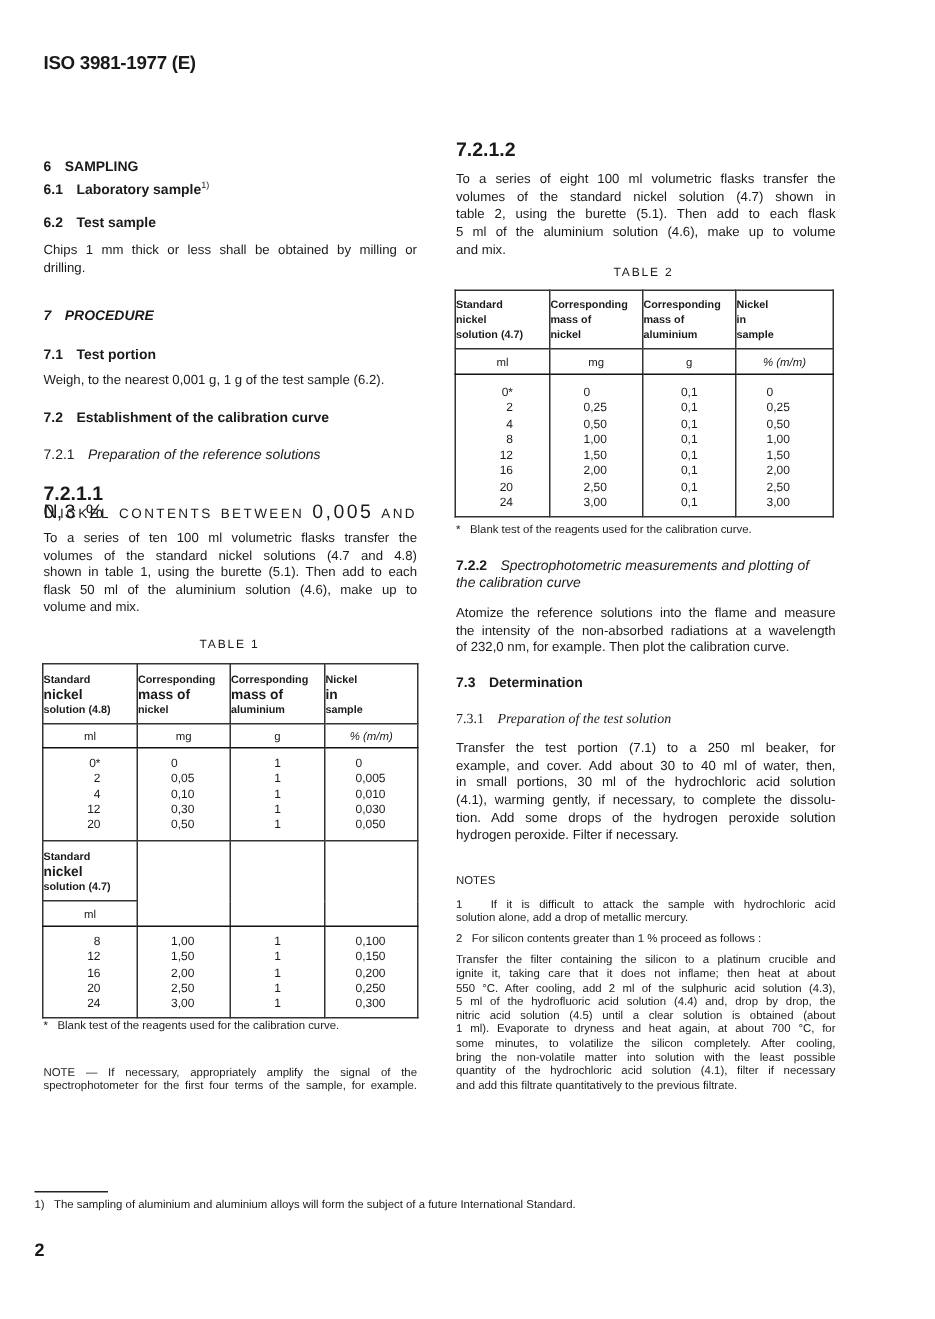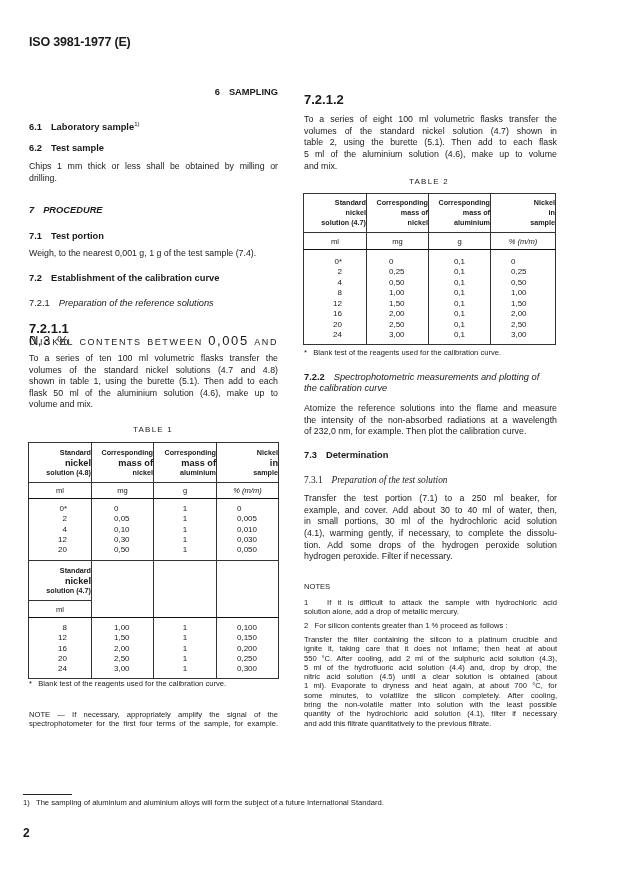--- a/index.html
+++ b/index.html
@@ -18,21 +18,21 @@
         text-align:justify; text-align-last:justify; }
   .ln.last { text-align-last:left; }
   .pr .ln { line-height:11.7px; height:11.7px; }
   .sc { font-variant:small-caps; letter-spacing:1.6px; font-size:13px;flex-direction:column; }
   .note .ln { font-size:7.6px; line-height:9.3px; height:9.3px; }
   .caption { font-size:8px; letter-spacing:1.2px; text-align:center; line-height:10px; }
   .fn { font-size:7.6px; line-height:10px; white-space:nowrap; }
   table.tbl { position:absolute; border-collapse:collapse; table-layout:fixed;
               border:1.6px solid #111; font-size:8px; }
   table.tbl th, table.tbl td { border:1px solid #333; padding:0; }
-  table.tbl th { font-weight:bold; text-align:right; vertical-align:middle; line-height:10px; }
+  table.tbl th { font-weight:bold; text-align:left; vertical-align:middle; line-height:10px; }
   table.tbl th .mid { font-size:9.2px; }
   table.tbl th .sm { font-size:7.2px; }
   table.tbl tr.unit td { text-align:center; vertical-align:middle; font-size:7.6px;
                          border-bottom:1.6px solid #111; }
   table.tbl tr.unit td.pct { font-style:italic; }
   table.tbl td.dc { vertical-align:top; }
   table.tbl td.dc div { line-height:10.3px; height:10.3px; font-size:8px; white-space:nowrap; }
   table.t2 td.dc div { line-height:10.5px; height:10.5px; }
   .c1 { text-align:right; padding-right:24px !important; }
   .c2 { text-align:left; padding-left:22px !important; }
@@ -41,21 +41,21 @@
   .t1 td.dc { padding-top:5px !important; }
   .t2 td.dc { padding-top:6.5px !important; }
   .rule { position:absolute; left:23px; top:794px; width:49px; height:0; border-top:1px solid #222; }
   .pageno { font-size:12px; font-weight:bold; line-height:14px; }
 </style>
 </head>
 <body>
 
 <div class="abs title" style="left:29px; top:35px;text-align:right;">ISO 3981-1977 (E)</div>
 
-<div class="abs colL h" style="top:86px;text-align:right;">
+<div class="abs colL h" style="top:105px;">
   <span class="num">6</span><span class="gap"></span><b>SAMPLING</b>
 </div>
 
 <div class="abs colL h" style="top:118px;">
   <span class="num">6.1</span><span class="gap"></span><b>Laboratory sample</b><sup>1)</sup>
 </div>
 
 <div class="abs colL h" style="top:142px;">
   <span class="num">6.2</span><span class="gap"></span><b>Test sample</b>
 </div>
@@ -67,21 +67,21 @@
 
 <div class="abs colL h" style="top:204px;font-style:italic;">
   <span class="num">7</span><span class="gap"></span><b>PROCEDURE</b>
 </div>
 
 <div class="abs colL h" style="top:230px;">
   <span class="num">7.1</span><span class="gap"></span><b>Test portion</b>
 </div>
 
 <div class="abs colL" style="top:248px;">
-  <div class="ln last">Weigh, to the nearest 0,001 g, 1 g of the test sample (7.4).</div>
+  <div class="ln last">Weigh, to the nearest 0,001 g, 1 g of the test sample (6.2).</div>
 </div>
 
 <div class="abs colL h" style="top:272px;">
   <span class="num">7.2</span><span class="gap"></span><b>Establishment of the calibration curve</b>
 </div>
 
 <div class="abs colL h" style="top:297px;">
   <span>7.2.1</span><span class="gap"></span><span class="it">Preparation of the reference solutions</span>
 </div>
 

